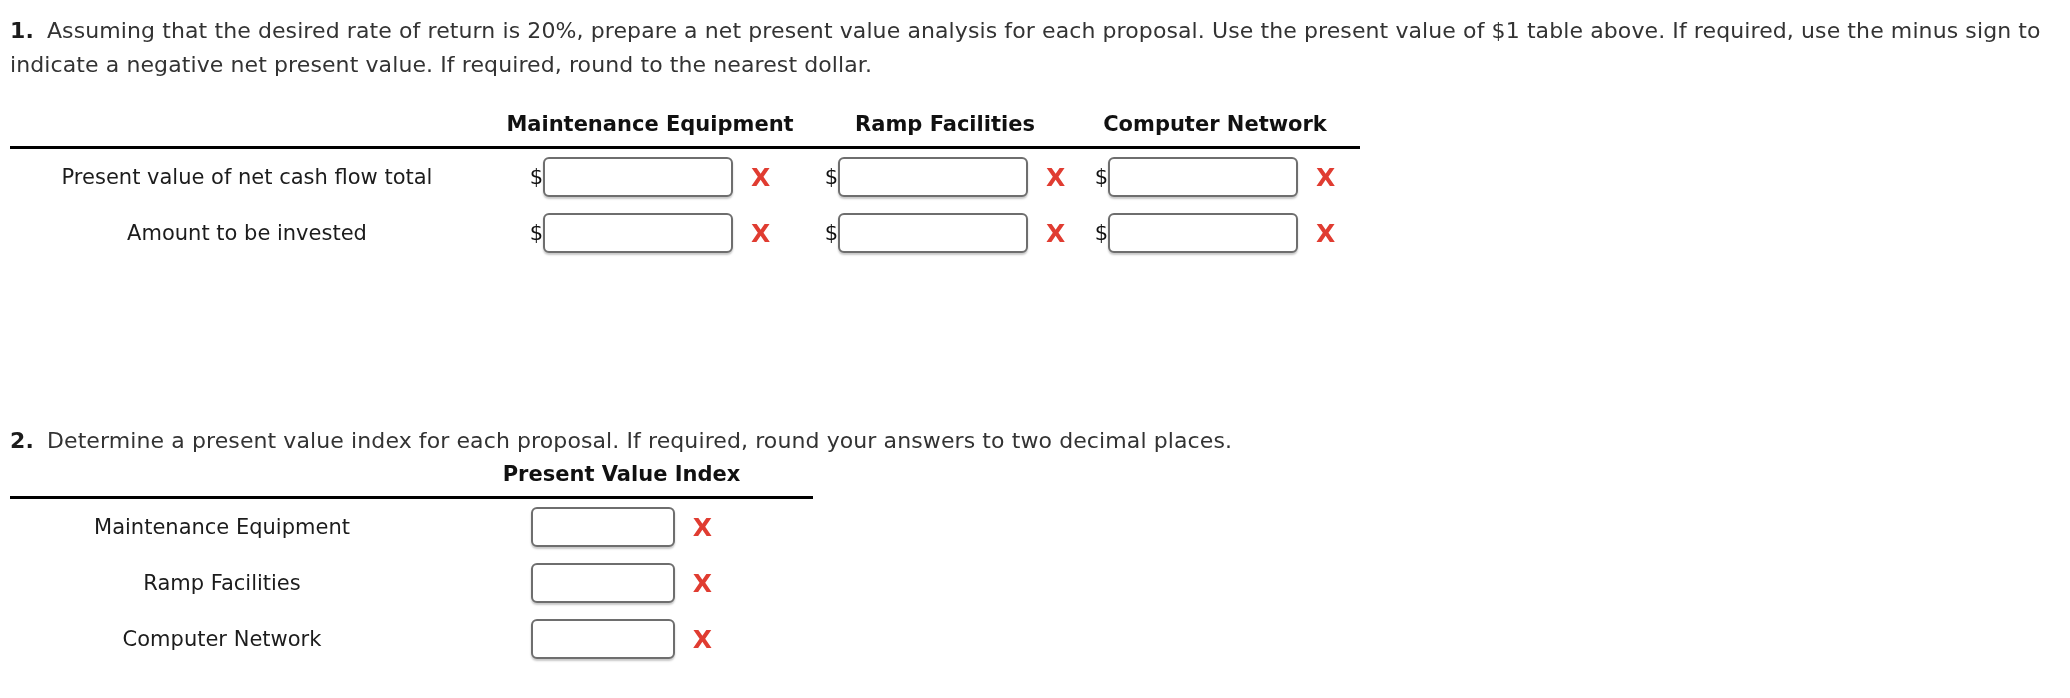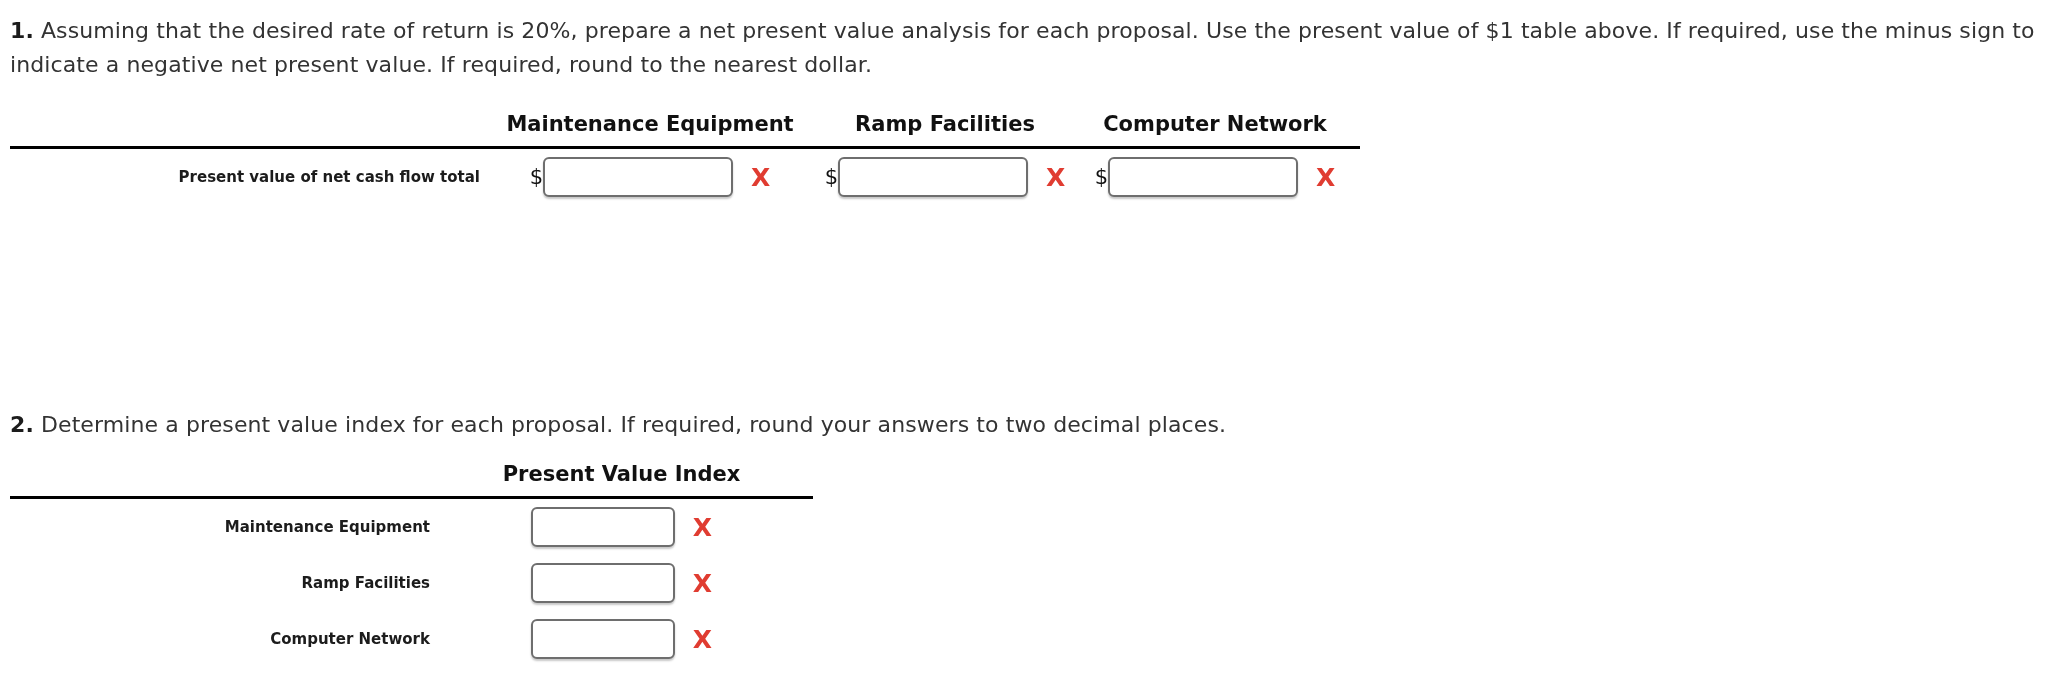--- a/index.html
+++ b/index.html
@@ -21,24 +21,24 @@
     position: absolute;
     font-size: 22px;
     line-height: 34px;
     color: #333333;
     letter-spacing: 0.1px;
   }
   .prompt .qnum {
     font-weight: bold;
     color: #1c1c1c;
   }
-  .prompt .qnum + .qtext { }
+  .prompt .qnum + .qtext { margin-left: 6px; }
 
   #prompt-1 { left: 10px; top: 14px; width: 2055px; }
-  #prompt-2 { left: 10px; top: 408px; width: 1500px; }
+  #prompt-2 { left: 10px; top: 424px; width: 1500px; }
 
   
   .answer-table {
     position: absolute;
     border-collapse: collapse;
     font-size: 21px;
     color: #1c1c1c;
   }
 
   .hdr-row th {
@@ -47,23 +47,23 @@
     color: #111111;
     padding: 0 0 10px 0;
     text-align: center;
     white-space: nowrap;
     vertical-align: bottom;
   }
   .hdr-row th.blank-head { border-bottom: 3px solid #000; }
   .hdr-row th.col-head   { border-bottom: 3px solid #000; }
 
   .row-label {
-    text-align: right;
-    font-weight: bold;
-    font-size: 15px;
+    text-align: center;
+    font-weight: normal;
+    font-size: 21px;
     color: #1c1c1c;
     white-space: nowrap;
     padding: 10px 0 10px 4px;
   }
 
   .cell {
     padding: 8px 0 8px 0;
     text-align: center;
     white-space: nowrap;
   }
@@ -140,20 +140,32 @@
         <span class="dollar">$</span><input class="ansbox wide" type="text" value="" style=""><span class="xmark" style="color:#e03c31">X</span>
       </td>
       <td class="cell">
         <span class="dollar">$</span><input class="ansbox wide" type="text" value="" style=""><span class="xmark" style="color:#e03c31">X</span>
       </td>
       <td class="cell">
         <span class="dollar">$</span><input class="ansbox wide" type="text" value="" style=""><span class="xmark" style="color:#e03c31">X</span>
       </td>
     </tr>
 
+    <tr>
+      <td class="row-label">Amount to be invested</td>
+      <td class="cell">
+        <span class="dollar">$</span><input class="ansbox wide" type="text" value="" style=""><span class="xmark" style="color:#e03c31">X</span>
+      </td>
+      <td class="cell">
+        <span class="dollar">$</span><input class="ansbox wide" type="text" value="" style=""><span class="xmark" style="color:#e03c31">X</span>
+      </td>
+      <td class="cell">
+        <span class="dollar">$</span><input class="ansbox wide" type="text" value="" style=""><span class="xmark" style="color:#e03c31">X</span>
+      </td>
+    </tr>
 
   </tbody>
 </table>
 
 <div class="prompt" id="prompt-2">
   <span class="qnum">2.</span>
   <span class="qtext">Determine a present value index for each proposal. If required, round your answers to two decimal places.</span>
 </div>
 
 <table class="answer-table" id="table-pvi">

